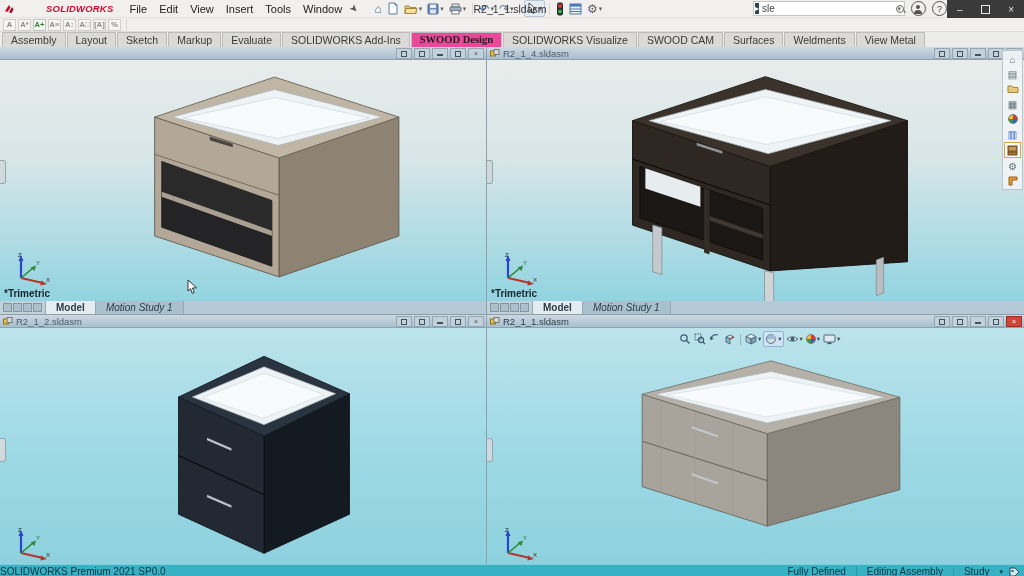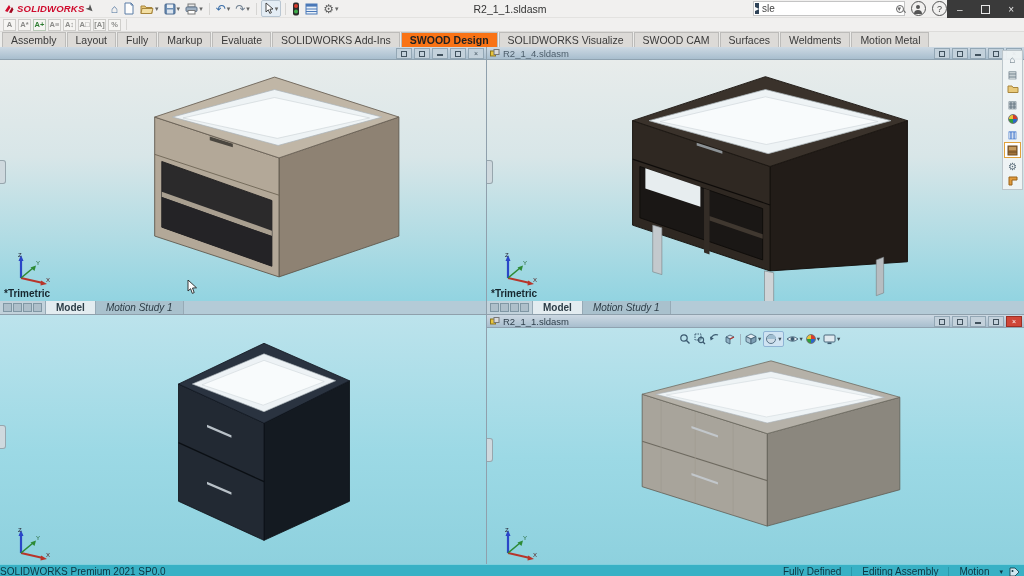--- a/index.html
+++ b/index.html
@@ -3,21 +3,21 @@
 <meta charset="utf-8">
 <style>
   html,body{margin:0;padding:0;}
   body{width:1024px;height:576px;overflow:hidden;font-family:"Liberation Sans",sans-serif;
        -webkit-font-smoothing:antialiased;background:#f1f0ef;position:relative;}
   .app{width:1024px;height:576px;display:flex;flex-direction:column;}
 
   
   .titlebar{height:18px;background:#f1f0ef;display:flex;align-items:center;position:relative;
             font-size:11px;color:#222;flex:0 0 18px;border-bottom:1px solid #e3e2e0;box-sizing:border-box;}
-  .brandwrap{display:flex;align-items:center;margin-left:4px;}
+  .brandwrap{display:flex;align-items:center;margin-left:4px;gap:29px;}
   .brandmark{width:10px;height:10px;margin-right:3px;}
   .brand{color:#cf0a2c;font-style:italic;font-weight:bold;font-size:9.5px;letter-spacing:.2px;}
   .menus{display:flex;margin-left:10px;}
   .menus span{padding:0 6px;cursor:default;}
   .pin{margin-left:2px;font-size:10px;color:#555;transform:rotate(45deg);}
   .tb-icons{display:flex;align-items:center;margin-left:14px;gap:1px;}
   .tbtn{display:flex;align-items:center;padding:1px 2px;border-radius:2px;}
   .tbtn .caret{font-size:7px;color:#666;margin-left:1px;}
   .tbtn svg{display:block;}
   .tbtn.pressed{border:1px solid #b9c6d2;background:#e4edf5;}
@@ -42,21 +42,21 @@
   
   .subbar{height:13px;flex:0 0 13px;background:#f1f0ef;border-bottom:1px solid #dddcda;display:flex;align-items:center;padding-left:3px;gap:2px;}
   .mini-ic{width:11px;height:10px;border:1px solid #cfcecb;background:#f6f5f3;color:#8a8a88;font-size:7.5px;
            display:flex;align-items:center;justify-content:center;font-weight:bold;}
   .mini-ic.grn{color:#2f7d33;border-color:#b9c9b8;}
   .subbar-end{width:1px;height:11px;background:#d6d5d3;margin-left:3px;}
 
   
   .cmdtabs{height:15px;flex:0 0 15px;background:#ececea;display:flex;align-items:flex-end;padding-left:2px;font-size:10.5px;color:#3a3a3a;}
   .ctab{padding:1px 8px 1px 8px;border:1px solid #bdbcba;border-bottom:none;background:#dcdad7;margin-right:1px;line-height:12px;white-space:nowrap;margin-top:16px;}
-  .ctab.active{background:#f97316;font-weight:bold;color:#222;}
+  .ctab.active{background:#ec4899;font-weight:bold;color:#222;font-family:Liberation Serif, serif;}
 
   
   .viewgrid{flex:0 0 517px;display:grid;grid-template-columns:486px 1px 537px;grid-template-rows:267px 1px 249px;background:#8fa0ac;}
   .gap{background:#8fa0ac;}
   .vp{display:flex;flex-direction:column;overflow:hidden;background:#fca5a5;}
   .vp-tb{height:12px;flex:0 0 12px;background:linear-gradient(#cdd9e3,#a8bece);border-bottom:1px solid #8fa2b0;
          display:flex;align-items:center;font-size:9.5px;color:#4c5d6a;position:relative;}
   .vp-tb .doc-ic{margin:0 3px 0 3px;}
   .vp-btns{position:absolute;right:2px;top:1px;display:flex;gap:2px;}
   .vpb{width:14px;height:9px;background:#c3d1db;border:1px solid #93a7b5;font-size:7px;line-height:7px;color:#41525e;
@@ -110,20 +110,28 @@
 <div class="app">
 
   <div class="titlebar">
     <div class="brandwrap">
       <svg class="brandmark" viewBox="0 0 10 10">
           <path d="M1,7 L5,1 L6.5,3.5 L3.5,8 Z" fill="#cf0a2c"></path>
           <path d="M5,8.5 L8,3 L9.5,5.5 L7.5,9 Z" fill="#a00820"></path>
         </svg>
       <span class="brand">SOLIDWORKS</span>
     </div>
+    <div class="menus">
+      <span>File</span>
+      <span>Edit</span>
+      <span>View</span>
+      <span>Insert</span>
+      <span>Tools</span>
+      <span>Window</span>
+    </div>
     <span class="pin">➤</span>
 
     <div class="tb-icons">
       <span class="tbtn" style="font-size:12px;color:#4a6f9b;">⌂</span>
       <span class="tbtn">
         <svg width="12" height="13" viewBox="0 0 12 13">
             <path d="M2,1 h6 l2,2 v9 h-8 z" fill="#fdfdfd" stroke="#5b7da6"></path>
             <path d="M8,1 v2 h2" fill="none" stroke="#5b7da6"></path>
           </svg>
       </span>
@@ -208,30 +216,30 @@
     <span class="mini-ic">A↕</span>
     <span class="mini-ic">A□</span>
     <span class="mini-ic">[A]</span>
     <span class="mini-ic">%</span>
     <span class="subbar-end"></span>
   </div>
 
   <div class="cmdtabs">
     <span class="ctab">Assembly</span>
     <span class="ctab">Layout</span>
-    <span class="ctab">Fully</span>
+    <span class="ctab">Sketch</span>
     <span class="ctab">Markup</span>
     <span class="ctab">Evaluate</span>
     <span class="ctab">SOLIDWORKS Add-Ins</span>
     <span class="ctab active">SWOOD Design</span>
     <span class="ctab">SOLIDWORKS Visualize</span>
     <span class="ctab">SWOOD CAM</span>
     <span class="ctab">Surfaces</span>
     <span class="ctab">Weldments</span>
-    <span class="ctab">Motion Metal</span>
+    <span class="ctab">View Metal</span>
   </div>
 
   <div class="viewgrid">
 
     <div class="vp">
       <div class="vp-tb">
         <span style="margin-left:4px;"></span>
         <span class="vp-btns">
           <span class="vpb">
               <span class="sq"></span>
@@ -360,20 +368,42 @@
         <span class="mtab active">Model</span>
         <span class="mtab inactive">Motion Study 1</span>
       </div>
     </div>
 
     <div class="gap"></div>
     <div class="gap"></div>
     <div class="gap"></div>
 
     <div class="vp">
+      <div class="vp-tb">
+        <svg class="doc-ic" width="10" height="9" viewBox="0 0 10 9">
+            <rect x="0.5" y="2" width="5" height="5" fill="#e8c43c" stroke="#8a7420"></rect>
+            <rect x="4" y="0.5" width="5" height="5" fill="#d9d9d9" stroke="#777"></rect>
+          </svg>
+        <span>R2_1_2.sldasm</span>
+        <span class="vp-btns">
+          <span class="vpb">
+              <span class="sq"></span>
+            </span>
+          <span class="vpb">
+              <span class="sq"></span>
+            </span>
+          <span class="vpb">
+              <span class="dash"></span>
+            </span>
+          <span class="vpb">
+              <span class="sq"></span>
+            </span>
+          <span class="vpb">×</span>
+        </span>
+      </div>
       <div class="canvas botvp">
         <span class="edge-tab" style="top:110px;"></span>
 
         <svg style="position:absolute;left:158px;top:12px;" width="212" height="228" viewBox="0 0 260 280">
           <polygon points="130,118 235,66 235,214 130,262" fill="#141a21" stroke="#0a0e13" stroke-width="1"></polygon>
           <polygon points="25,70 130,118 130,262 25,214" fill="#222933" stroke="#0e1319" stroke-width="1"></polygon>
           <polygon points="25,70 130,20 235,66 130,118" fill="#2a3340" stroke="#121821" stroke-width="1"></polygon>
           <polygon points="42,70 130,33 218,66 130,104" fill="#edf2f5" stroke="#a9b2b7" stroke-width="0.8"></polygon>
           <polygon points="54,71 130,41 204,67 129,96" fill="#f8fbfc" stroke="#c8d0d4" stroke-width="0.6"></polygon>
           <line x1="25" y1="142" x2="130" y2="190" stroke="#0b0f14" stroke-width="1.6"></line>
@@ -513,21 +543,21 @@
     </div>
   </div>
 
   <div class="statusbar">
     <span class="sb-left">SOLIDWORKS Premium 2021 SP0.0</span>
     <div class="sb-right">
       <span class="sb-item">Fully Defined</span>
       <span class="sb-div"></span>
       <span class="sb-item">Editing Assembly</span>
       <span class="sb-div"></span>
-      <span class="sb-item">Motion</span>
+      <span class="sb-item">Study</span>
       <span class="sb-caret">▾</span>
       <svg class="sb-ic" viewBox="0 0 11 10">
           <path d="M1,1 h5 l4,4 -4,4 h-5 z" fill="#cfe6ef" stroke="#0c3440" stroke-width="0.8"></path>
           <circle cx="3.5" cy="4" r="1" fill="#0c3440"></circle>
         </svg>
     </div>
   </div>
 </div>
 
 <div class="taskpane">

